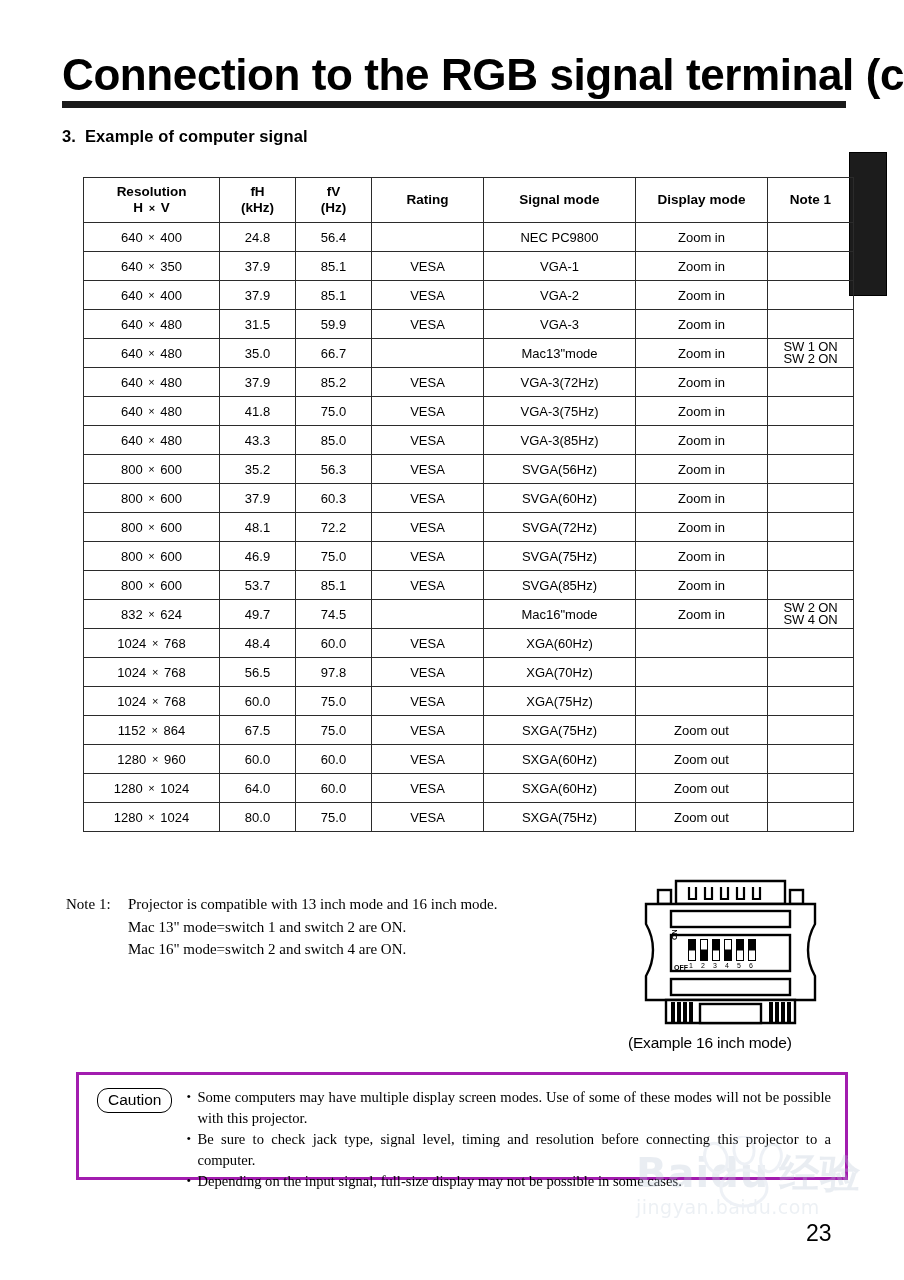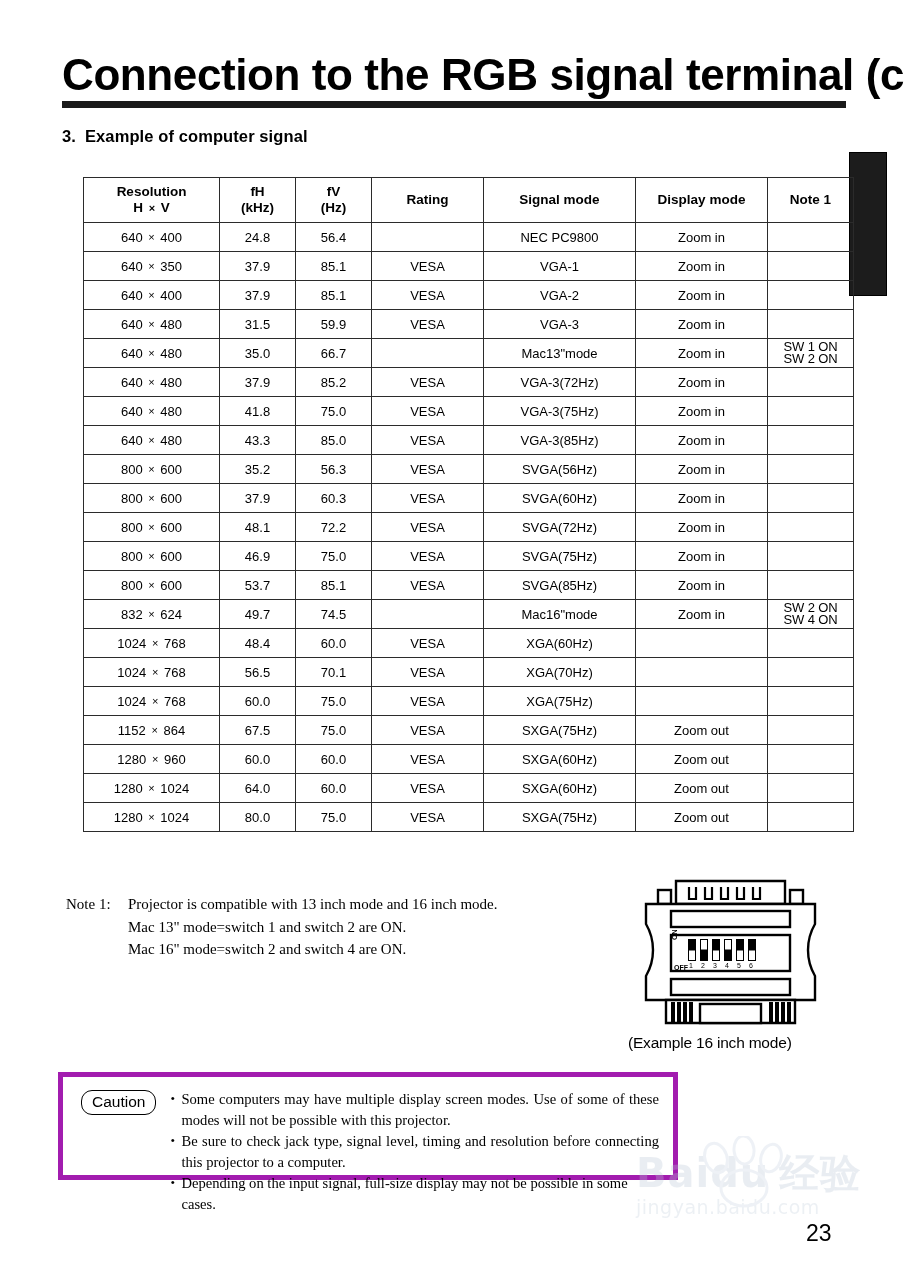--- a/index.html
+++ b/index.html
@@ -129,25 +129,25 @@
   }
   .adapter-caption {
     margin-top: 2px;
     font-size: 15.5px;
     letter-spacing: -0.2px;
   }
 
   
   .caution-box {
     position: absolute;
-    left: 58px;
+    left: 76px;
     top: 1072px;
-    width: 620px;
+    width: 772px;
     height: 108px;
-    border: 5px solid #a21caf;
+    border: 3px solid #a21caf;
     box-sizing: border-box;
   }
   .caution-inner {
     display: flex;
     padding: 12px 14px 0 18px;
   }
   .caution-badge {
     flex: 0 0 auto;
     border: 1.5px solid #000;
     border-radius: 11px;
@@ -391,21 +391,21 @@
         <td>48.4</td>
         <td>60.0</td>
         <td>VESA</td>
         <td>XGA(60Hz)</td>
         <td></td>
         <td></td>
       </tr>
       <tr>
         <td>1024 <span class="times">×</span> 768</td>
         <td>56.5</td>
-        <td>70.1</td>
+        <td>97.8</td>
         <td>VESA</td>
         <td>XGA(70Hz)</td>
         <td></td>
         <td></td>
       </tr>
       <tr>
         <td>1024 <span class="times">×</span> 768</td>
         <td>60.0</td>
         <td>75.0</td>
         <td>VESA</td>

